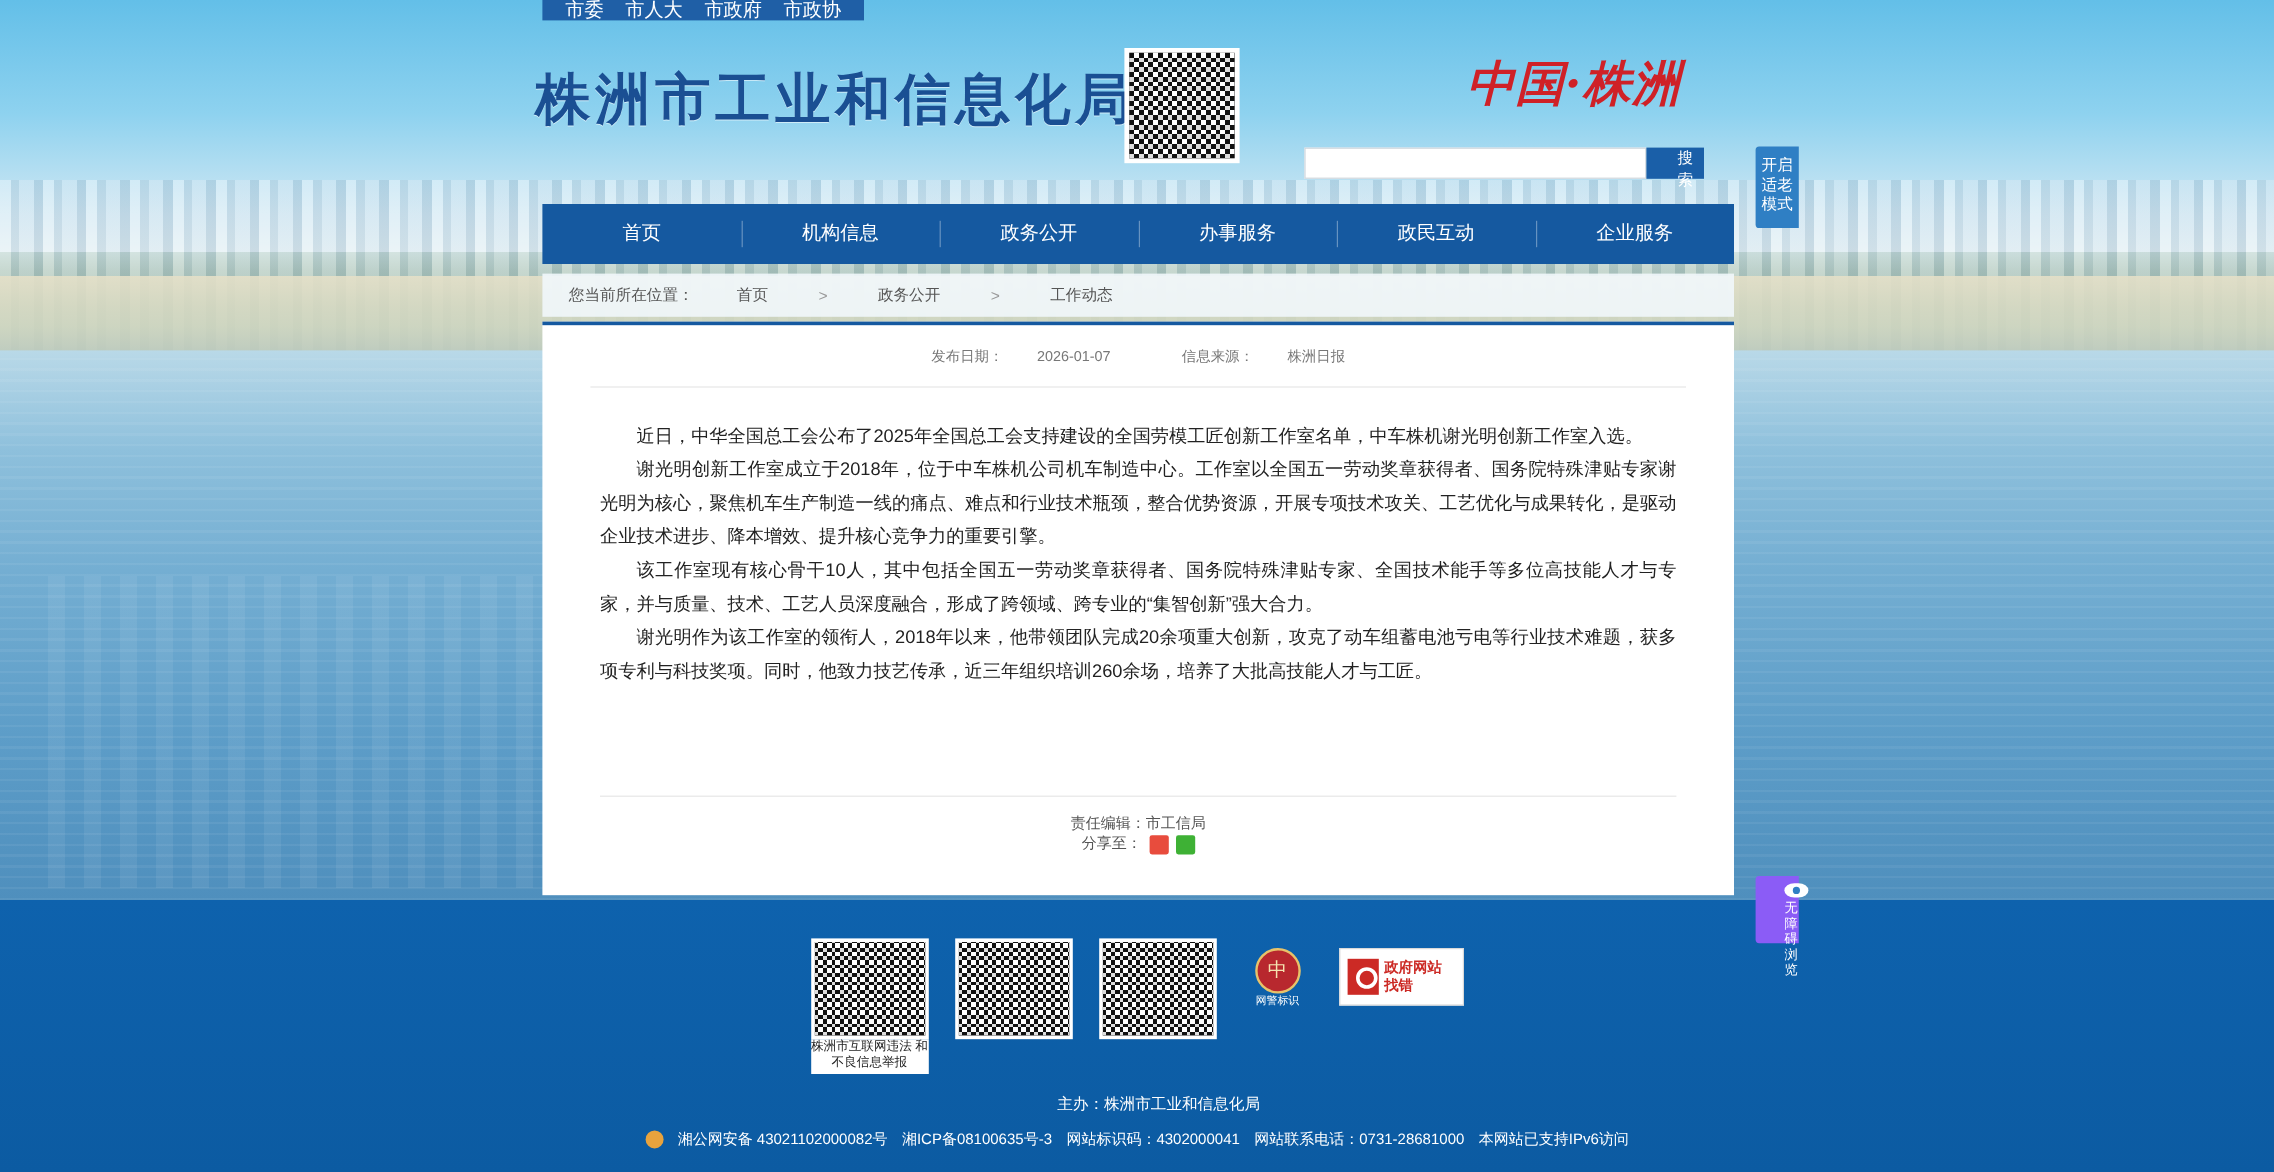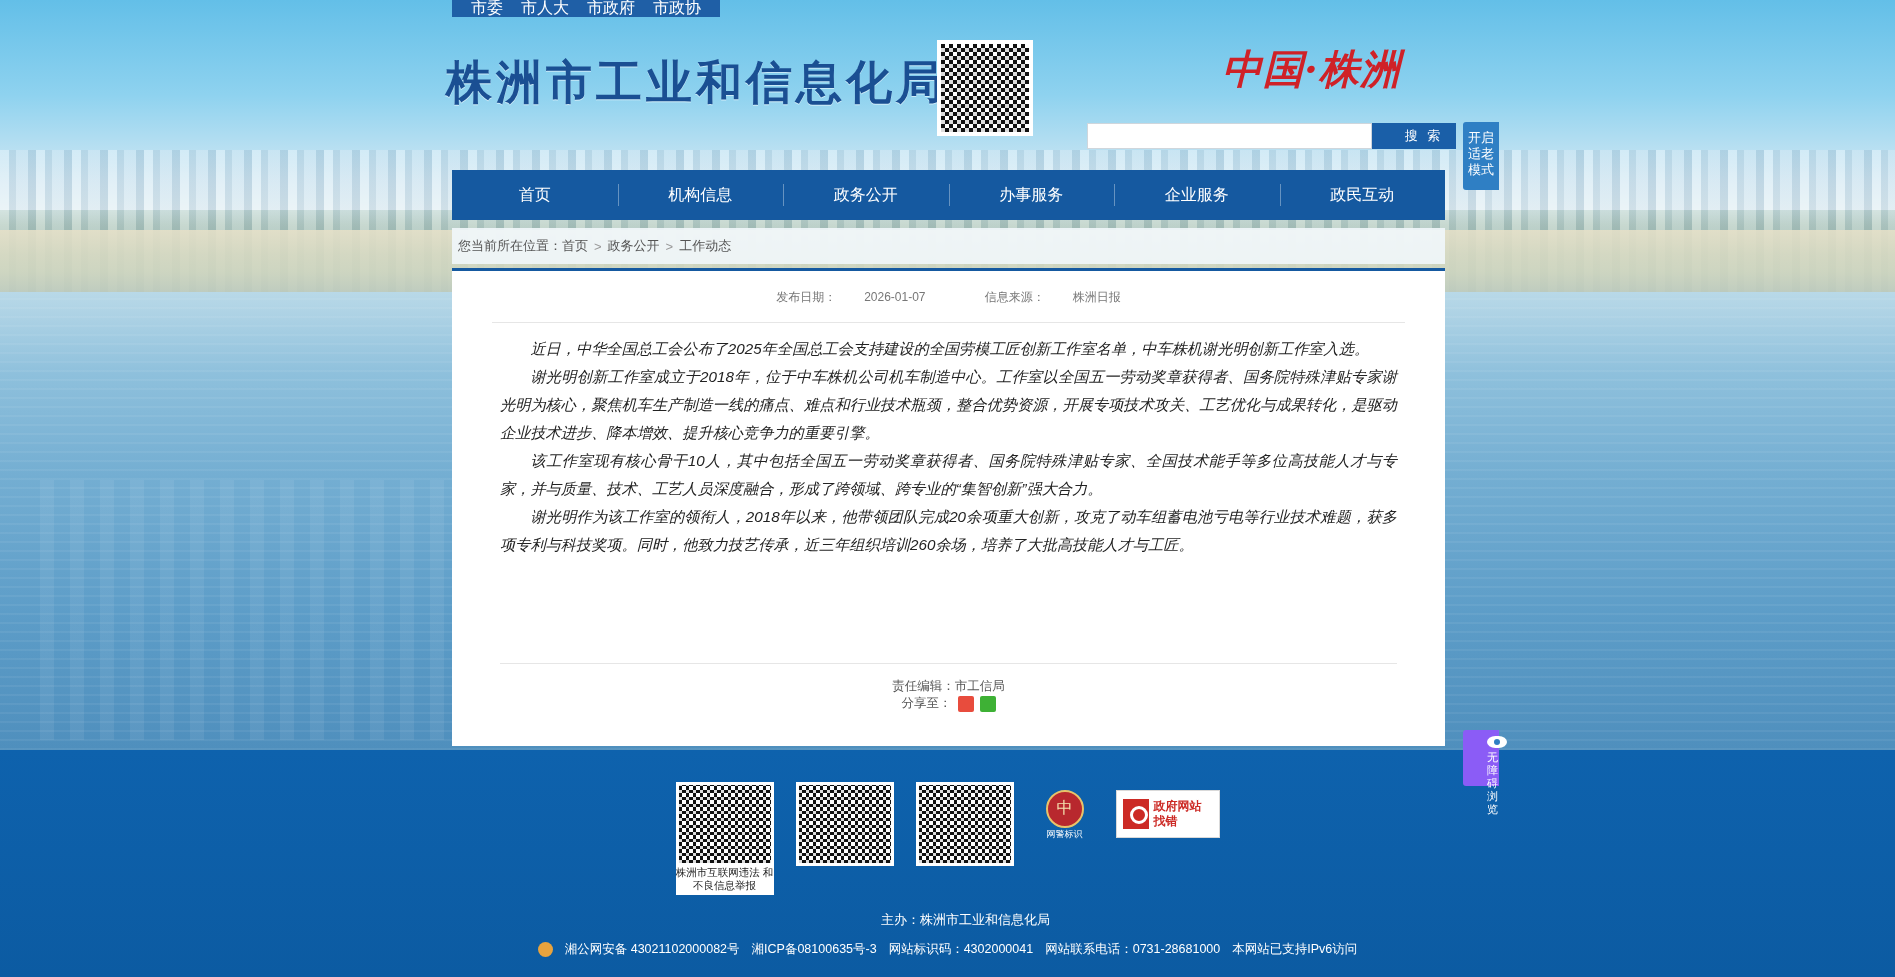--- a/index.html
+++ b/index.html
@@ -90,21 +90,21 @@
     font-size: 40px; color: #cf2127; font-weight: 700; letter-spacing: 1px;
   }
   .search-wrap {
     position: absolute; left: 1087px; top: 103px; display: flex; height: 26px;
   }
   .search-input {
     width: 285px; height: 26px; border: 1px solid #cfd6dc; background: #fff;
     padding: 0 8px; font-size: 13px; outline: none;
   }
   .search-btn {
-    width: 84px; height: 26px; background: #1a5fa8; color: #fff;
+    width: 48px; height: 26px; background: #1a5fa8; color: #fff;
     border: none; font-size: 13px; letter-spacing: 3px; cursor: pointer; padding-left: 20px;
   }
 
   
   .nav {
     position: absolute; left: 452px; top: 170px; width: 993px; height: 50px;
     background: #1559a0; display: flex; align-items: center; z-index: 16;
   }
   .nav-item {
     flex: 1; text-align: center; color: #fff; font-size: 16px;
@@ -134,44 +134,43 @@
   }
   .eye::after {
     content: ""; position: absolute; left: 7px; top: 3px; width: 6px; height: 6px;
     border-radius: 50%; background: #2f7fc4;
   }
 
   
   .crumb-bar {
     position: absolute; left: 452px; top: 228px; width: 993px; height: 36px;
     background: rgba(240,246,250,.92); font-size: 13px; color: #555;
-    display: flex; align-items: center; padding-left: 6px; z-index: 14;
+    display: flex; align-items: center; padding-left: 22px; z-index: 14; gap: 36px;
   }
   .crumb-bar a { color: #555; text-decoration: none; }
   .crumb-sep { margin: 0 6px; color: #999; }
 
   .article {
     position: absolute; left: 452px; top: 268px; width: 993px; height: 478px;
     background: #fff; border-top: 3px solid #1559a0; z-index: 14;
   }
   .art-title {
     margin: 34px 60px 0; text-align: center; font-size: 18px; font-weight: 700;
     color: #1a1a1a;
   }
   .art-meta {
     margin-top: 18px; text-align: center; font-size: 12px; color: #777;
   }
   .art-meta span { margin: 0 14px; }
   .art-rule {
     margin: 16px 40px 0; height: 1px; background: #e6e6e6;
   }
   .art-body {
-    margin: 12px 48px 0; font-size: 15.2px; line-height: 28px; color: #222;
+    margin: 27px 48px 0; font-size: 15.2px; line-height: 28px; color: #222;
     text-align: justify;
-    font-style: italic;
   }
   .art-body p { text-indent: 2em; }
 
   .art-foot {
     position: absolute; left: 48px; right: 48px; bottom: 34px;
     border-top: 1px solid #e6e6e6; padding-top: 14px;
     display: flex; align-items: center; justify-content: space-between;
     font-size: 12.5px; color: #555; flex-direction: column;
   }
   .share { display: flex; align-items: center; gap: 6px; }
@@ -263,22 +262,22 @@
       <input class="search-input" type="text" placeholder="" style="">
       <button class="search-btn">搜 索</button>
     </div>
   </div>
 
   <div class="nav">
     <a class="nav-item" href="#">首页</a>
     <a class="nav-item" href="#">机构信息</a>
     <a class="nav-item" href="#">政务公开</a>
     <a class="nav-item" href="#">办事服务</a>
+    <a class="nav-item" href="#">政民互动</a>
     <a class="nav-item" href="#">企业服务</a>
-    <a class="nav-item" href="#">政民互动</a>
   </div>
 
   <div class="side-elder">开启适老模式</div>
   <div class="side-access">
     <div class="eye"></div>
     <span>无障碍浏览</span>
   </div>
 
   <div class="crumb-bar">
     <span>您当前所在位置：</span>

